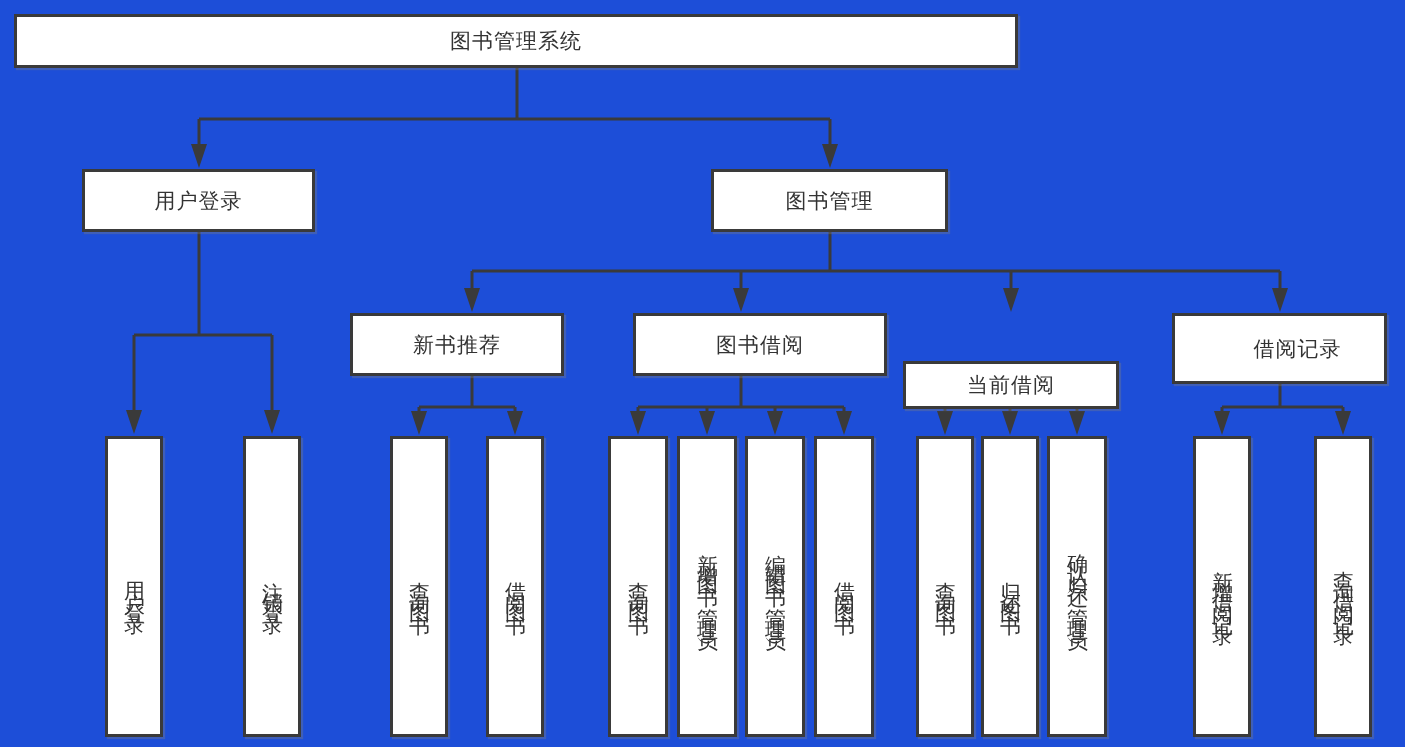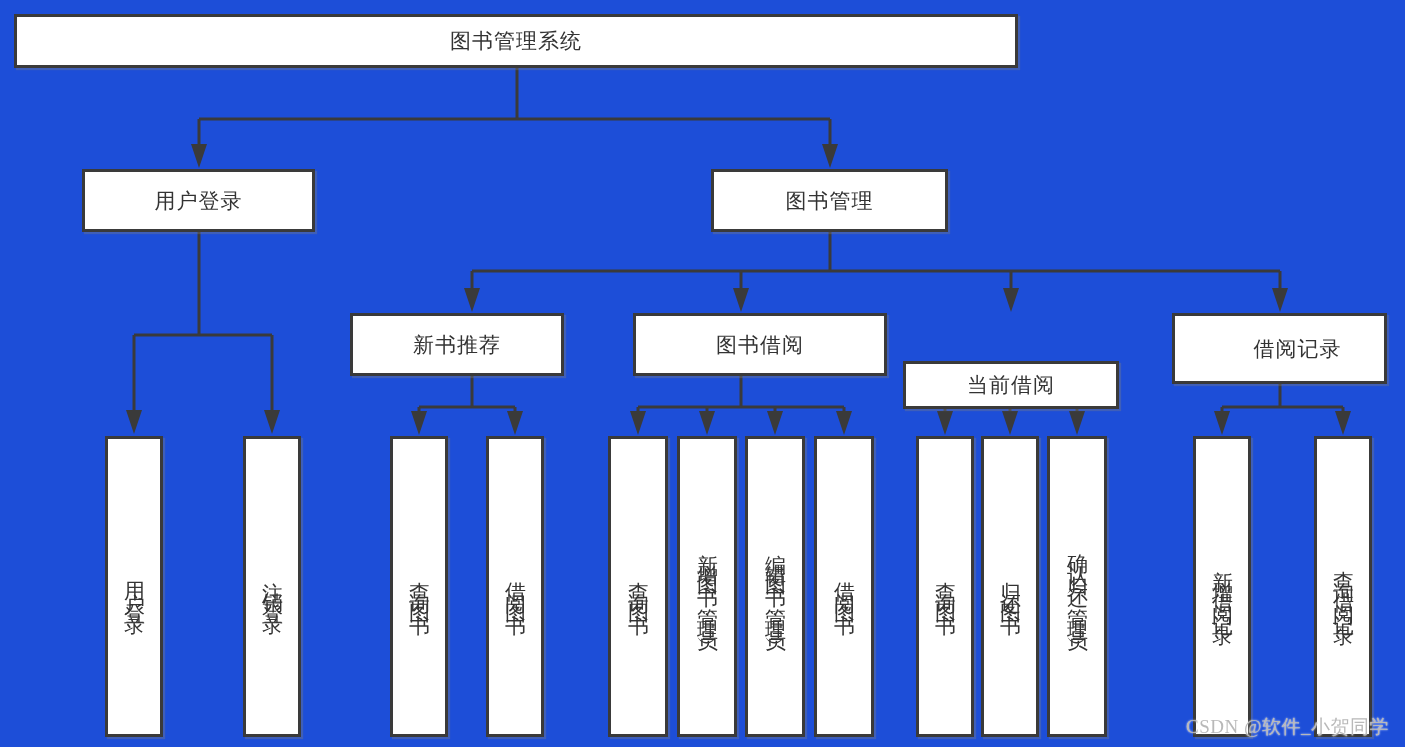--- a/index.html
+++ b/index.html
@@ -144,15 +144,14 @@
     <span>确认归还（管理员）</span>
   </div>
 
   <div class="box vbox" style="left:1193px;top:436px;width:58px;height:301px;">
     <span>新增借阅记录</span>
   </div>
   <div class="box vbox" style="left:1314px;top:436px;width:58px;height:301px;">
     <span>查询借阅记录</span>
   </div>
 
-  <div class="watermark">CSDN @软件_小贺同学</div>
 
 </div>
 
 </body></html>

